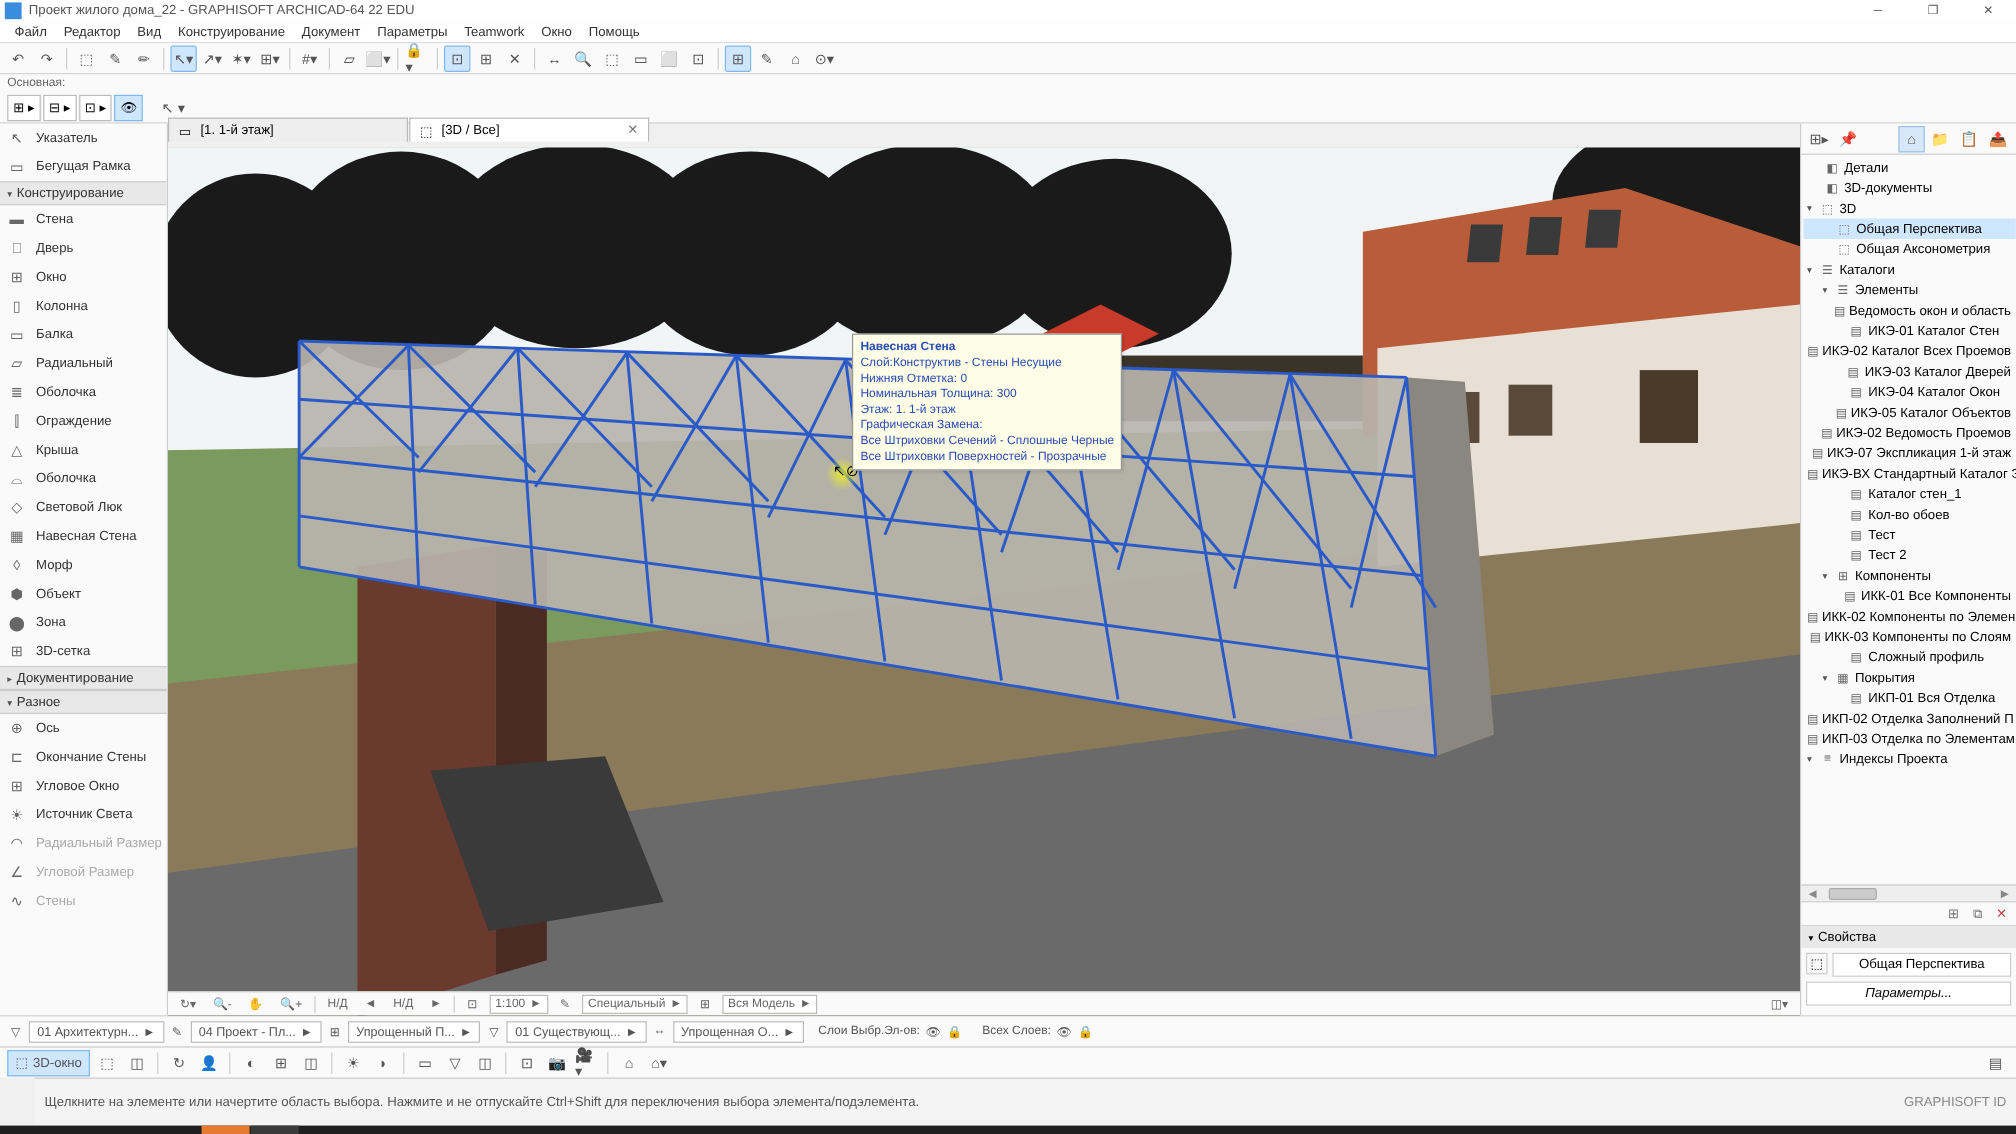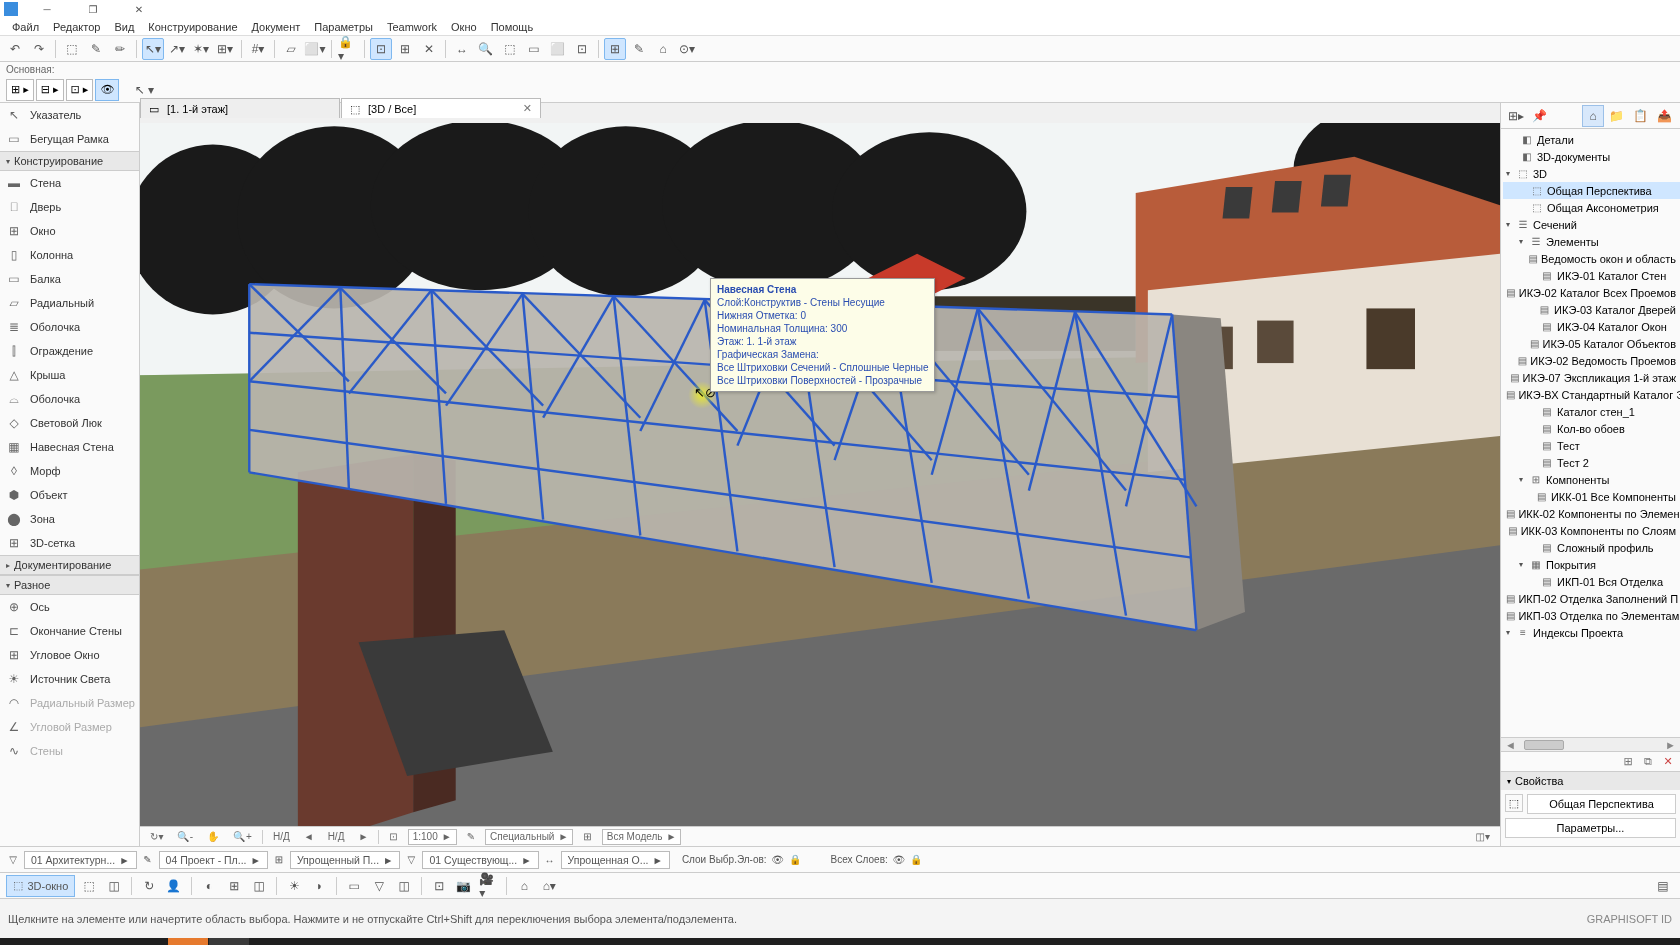--- a/index.html
+++ b/index.html
@@ -87,38 +87,39 @@
 .qo-dropdown { border:1px solid #bbb; background:#fff; padding:0 6px; height:18px; display:flex; align-items:center; gap:4px; font-size:10.5px;}
 .qo-icon { width:14px; height:14px; display:flex; align-items:center; justify-content:center;}
 
 
 .bottom-toolbar { height:26px; background:#fafafa; border-top:1px solid #ccc; display:flex; align-items:center; padding:0 6px; gap:3px;}
 .bbtn { width:22px; height:22px; display:flex; align-items:center; justify-content:center; border:1px solid transparent; font-size:12px; color:#555;}
 .bbtn.active { background:#cfe6ff; border-color:#7fb8ef;}
 .bbtn-wide { padding:0 6px; gap:4px; width:auto; font-size:11px;}
 
 
-.statusbar { height:40px; background:#f4f4f4; border-top:1px solid #ccc; display:flex; align-items:center; padding:16px 8px; font-size:11px; color:#555;}
+.statusbar { height:40px; background:#f4f4f4; border-top:1px solid #ccc; display:flex; align-items:center; padding:16px 8px; font-size:11px; color:#555;margin-left:29px;}
 .statusbar .sb-right { margin-left:auto; color:#888;}
 
 
 .taskbar { height:30px; background:#1f1f1f; display:flex; align-items:center; padding:0 4px; gap:1px;}
 .tb-item { width:40px; height:30px; display:flex; align-items:center; justify-content:center; color:#fff; font-size:14px;}
 .tb-item.active { background:#3a3a3a; border-bottom:2px solid #76b9ed;}
 
 
 .hscroll { height:14px; background:#eee; border-top:1px solid #ccc; display:flex; align-items:center;}
 .hscroll .thumb { height:10px; background:#ccc; border:1px solid #aaa; border-radius:2px;}
 
 </style>
 </head>
 <body>
 
 <div class="titlebar">
   <div class="app-icon"></div>
+  <div class="title">Проект жилого дома_22 - GRAPHISOFT ARCHICAD-64 22 EDU</div>
   <div class="win-controls">
     <div>─</div>
     <div>❐</div>
     <div class="close">✕</div>
   </div>
 </div>
 
 <div class="menubar">
   <span>Файл</span>
   <span>Редактор</span>
@@ -464,21 +465,21 @@
           <span>Общая Перспектива</span>
         </div>
       <div class="tree-row">
           <span class="tree-indent" style="width:24px"></span>
           <span class="tree-ic">⬚</span>
           <span>Общая Аксонометрия</span>
         </div>
       <div class="tree-row">
           <span class="tree-tw">▾</span>
           <span class="tree-ic">☰</span>
-          <span>Сечений</span>
+          <span>Каталоги</span>
         </div>
       <div class="tree-row">
           <span class="tree-indent" style="width:10px"></span>
           <span class="tree-tw">▾</span>
           <span class="tree-ic">☰</span>
           <span>Элементы</span>
         </div>
       <div class="tree-row">
           <span class="tree-indent" style="width:34px"></span>
           <span class="tree-ic">▤</span>
@@ -610,21 +611,21 @@
     <div class="prop-panel">
       <div class="prop-header">
           <span class="tri" style="margin-right:4px;font-size:8px;">▾</span>
           <span>Свойства</span>
         </div>
       <div class="prop-body">
         <div style="display:flex;gap:4px;margin-bottom:4px;">
           <div style="width:18px;height:18px;border:1px solid #ccc;display:flex;align-items:center;justify-content:center;">⬚</div>
           <div class="prop-row" style="flex:1;margin:0;">Общая Перспектива</div>
         </div>
-        <div class="prop-row" style="cursor:pointer;">Параметры...</div>
+        <div class="prop-row" style="cursor:pointer;font-style:italic;">Параметры...</div>
       </div>
     </div>
   </div>
 </div>
 
 <div class="doc-tabs">
   <div class="doc-tab">
     <span class="ticon">▭</span>
     <span>[1. 1-й этаж]</span>
   </div>
@@ -657,21 +658,21 @@
       <span>►</span>
     </div>
   <span class="qo-icon">↔</span>
   <div class="qo-dropdown">
       <span>Упрощенная О...</span>
       <span>►</span>
     </div>
   <div style="margin-left:8px;">Слои Выбр.Эл-ов:</div>
   <div class="qo-icon">👁</div>
   <div class="qo-icon">🔒</div>
-  <div style="margin-left:24px;">Всех Слоев:</div>
+  <div style="margin-left:12px;">Всех Слоев:</div>
   <div class="qo-icon">👁</div>
   <div class="qo-icon">🔒</div>
 </div>
 
 <div class="bottom-toolbar">
   <div class="bbtn active bbtn-wide">
       <span>⬚</span>
       <span>3D-окно</span>
     </div>
   <div class="bbtn">⬚</div>

